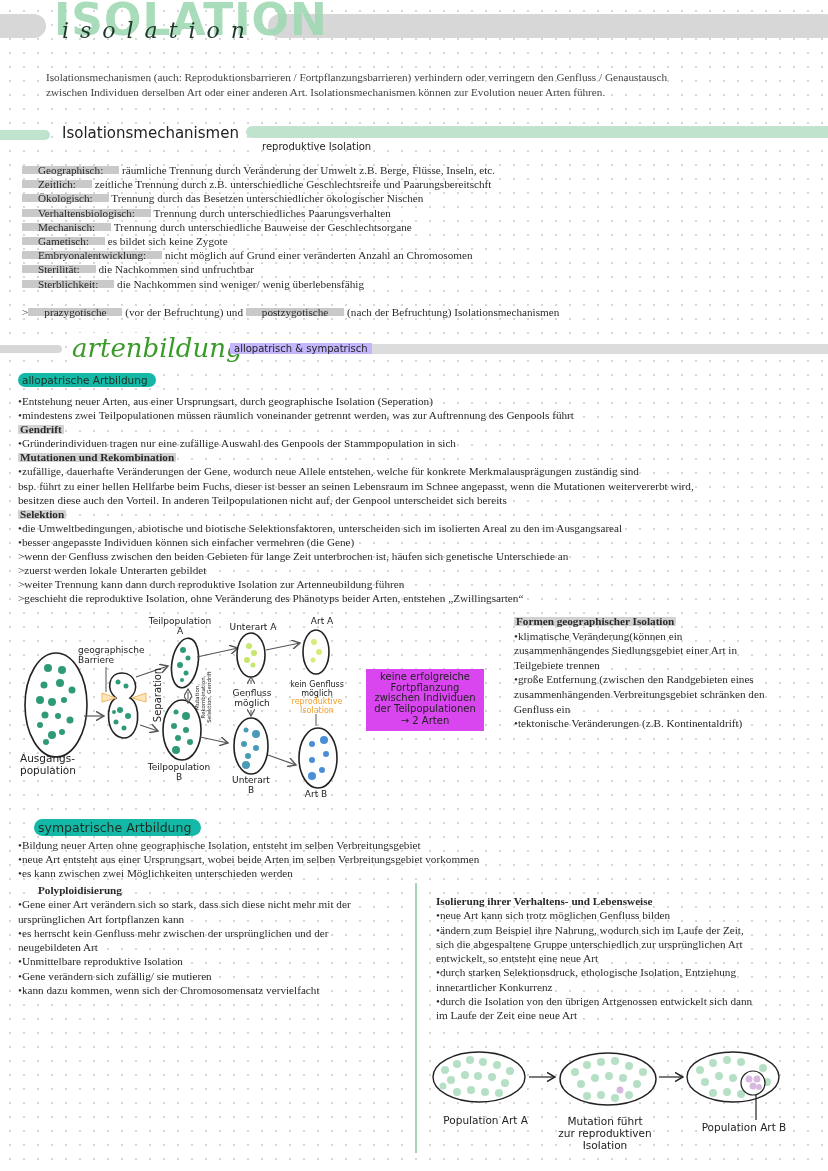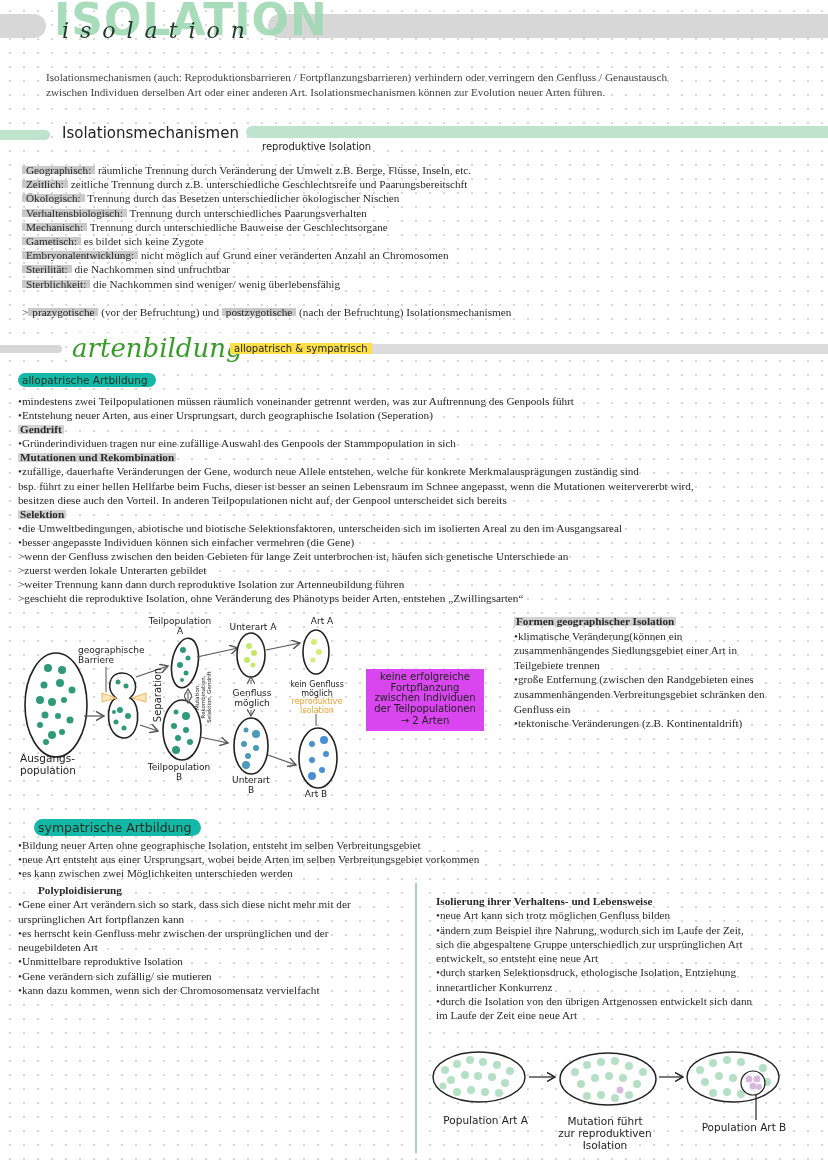--- a/index.html
+++ b/index.html
@@ -39,21 +39,21 @@
     position: absolute; font-family: "DejaVu Sans", sans-serif;
     font-size: 15px; color: #222; background: #fff; padding: 0 6px;
   }
   .sec-sub {
     position: absolute; font-family: "DejaVu Sans", sans-serif;
     font-size: 10px; color: #222;
   }
 
   .list { position: absolute; font-size: 11.2px; line-height: 14.2px; color: #2a2a2a; }
   .list .row { white-space: nowrap; }
-  .hl { background: linear-gradient(to bottom, transparent 15%, #c9c9c9 15%, #c9c9c9 85%, transparent 85%); border-radius: 3px; padding: 0 4px; }
+  .hl { background: linear-gradient(to bottom, transparent 15%, #c9c9c9 15%, #c9c9c9 85%, transparent 85%); border-radius: 3px; padding: 0 16px; }
   .hlb { font-weight: bold; background: linear-gradient(to bottom, transparent 15%, #d2d2d2 15%, #d2d2d2 90%, transparent 90%); border-radius: 3px; padding: 0 2px; }
 
   .artenbildung-title {
     position: absolute; left: 68px; top: 333px;
     font-family: "DejaVu Serif", serif; font-style: italic;
     font-size: 26px; color: #3a9a2a; background: #fff; padding: 0 4px;
   }
   .pill-green {
     position: absolute; background: #14b8a6; border-radius: 9px;
     font-family: "DejaVu Sans", sans-serif; font-size: 10.5px; color: #1d2d22;
@@ -106,27 +106,27 @@
   <div class="row"><span class="hl">Sterilität:</span><span> die Nachkommen sind unfruchtbar</span></div>
   <div class="row"><span class="hl">Sterblichkeit:</span><span> die Nachkommen sind weniger/ wenig überlebensfähig</span></div>
   <div class="row" style="margin-top:14px;">
     <span>&gt;</span><span class="hl">prazygotische</span><span> (vor der Befruchtung) und </span><span class="hl">postzygotische</span><span> (nach der Befruchtung) Isolationsmechanismen</span>
   </div>
 </div>
 
 <div class="bar-grey" style="left:-10px; top:345px; width:72px; height:8px; border-radius:5px;"></div>
 <div class="bar-grey" style="left:210px; top:344px; width:630px; height:10px; border-radius:6px; background:#dcdcdc;"></div>
 <div class="artenbildung-title">artenbildung</div>
-<div class="sec-sub" style="left:230px; top:343px; background:#fde047; padding:0 4px;text-align:center;">allopatrisch  &amp; sympatrisch</div>
+<div class="sec-sub" style="left:230px; top:343px; background:#c4b5fd; padding:0 4px;text-align:center;">allopatrisch  &amp; sympatrisch</div>
 
 <div class="pill-green" style="left:18px; top:373px;">allopatrische Artbildung</div>
 
 <div class="text-block" style="left:18px; top:394px;">
+  <div class="row">•Entstehung neuer Arten, aus einer Ursprungsart, durch geographische Isolation (Seperation)</div>
   <div class="row">•mindestens zwei Teilpopulationen müssen räumlich voneinander getrennt werden, was zur Auftrennung des Genpools führt</div>
-  <div class="row">•Entstehung neuer Arten, aus einer Ursprungsart, durch geographische Isolation (Seperation)</div>
   <div class="row"><span class="hlb">Gendrift</span></div>
   <div class="row">•Gründerindividuen tragen nur eine zufällige Auswahl des Genpools der Stammpopulation in sich</div>
   <div class="row"><span class="hlb">Mutationen und Rekombination</span></div>
   <div class="row">•zufällige, dauerhafte Veränderungen der Gene, wodurch neue Allele entstehen, welche für konkrete Merkmalausprägungen zuständig sind</div>
   <div class="row">bsp. führt zu einer hellen Hellfarbe beim Fuchs, dieser ist besser an seinen Lebensraum im Schnee angepasst, wenn die Mutationen weitervererbt wird,</div>
   <div class="row">besitzen diese auch den Vorteil. In anderen Teilpopulationen nicht auf, der Genpool unterscheidet sich bereits</div>
   <div class="row"><span class="hlb">Selektion</span></div>
   <div class="row">•die Umweltbedingungen, abiotische und biotische Selektionsfaktoren, unterscheiden sich im isolierten Areal zu den im Ausgangsareal</div>
   <div class="row">•besser angepasste Individuen können sich einfacher vermehren (die Gene)</div>
   <div class="row">&gt;wenn der Genfluss zwischen den beiden Gebieten für lange Zeit unterbrochen ist, häufen sich genetische Unterschiede an</div>

